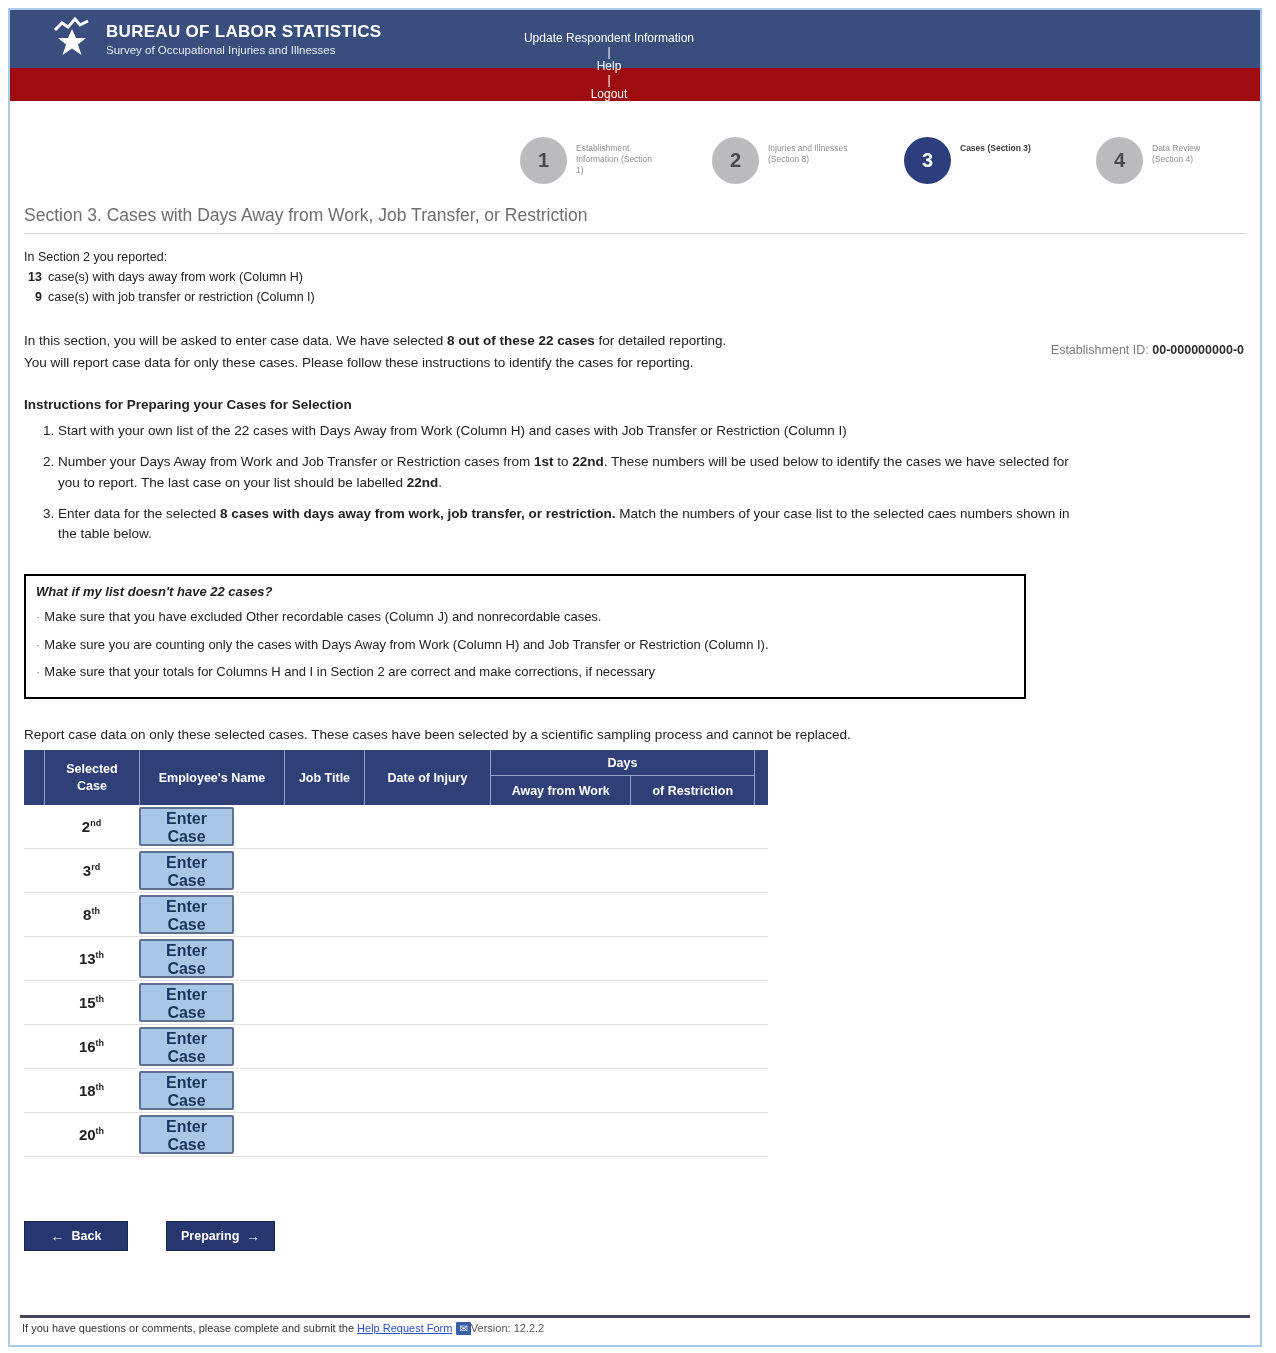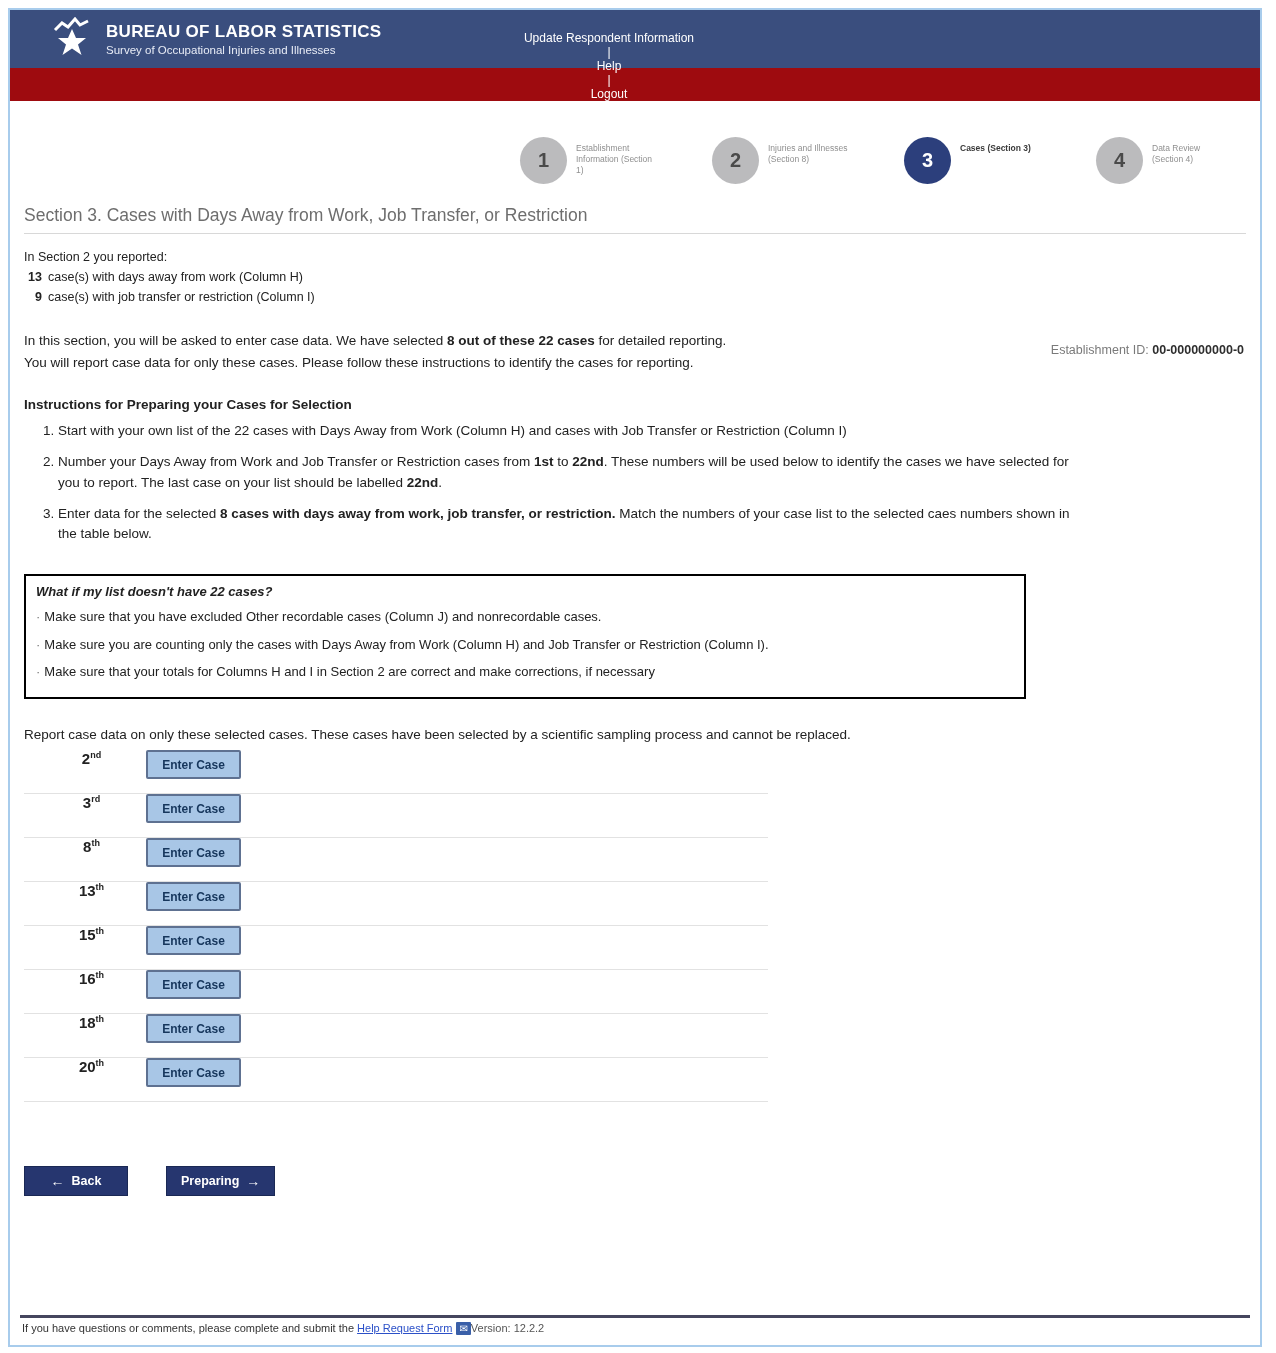--- a/index.html
+++ b/index.html
@@ -56,26 +56,26 @@
   .hc:first-child { border-left:none; }
   .w-sliver { width:20px; } .w-sel { width:95px; } .w-name { width:145px; }
   .w-jt { width:80px; } .w-doi { width:126px; } .w-away { width:140px; } .w-restr { width:124px; } .w-sliver-r { width:14px; }
   .hc.w-sel span { display:inline-block; width:62px; line-height:1.3; }
   .days-group { width:264px; border-left:1px solid #94a1c6; display:flex; flex-direction:column; }
   .days-top { height:26px; display:flex; align-items:center; justify-content:center; border-bottom:1px solid #94a1c6; }
   .days-cols { display:flex; flex:1; }
   .days-cols .hc { border-left:none; }
   .days-cols .hc + .hc { border-left:1px solid #94a1c6; }
   .trow { display:flex; height:44px; align-items:center; border-bottom:1px solid #e2e2e2; }
-  .tc { height:100%; display:flex; }
+  .tc { height:100%; display:flex; align-items:center; }
   .tc.w-sel { justify-content:center; }
   .ord { font-size:15px; font-weight:600; color:#222; }
   .ord sup { font-size:9px; }
-  .enter-case { margin-left:7px; width:95px; height:29px; background:#A8C6E6; border:2px solid #5E7191;
-                border-radius:2px; color:#16365C; font-weight:600; font-size:12px;
+  .enter-case { width:95px; height:39px; background:#A8C6E6; border:2px solid #5E7191;
+                border-radius:2px; color:#16365C; font-weight:600; font-size:16px;
                 font-family:"Liberation Sans", sans-serif; cursor:pointer; }
 
   
   .actions { display:flex; gap:38px; margin-top:64px; }
   .nav-btn { background:#26366F; color:#fff; border:1px solid #1a2854; height:30px; min-width:104px;
              font-size:12.5px; font-weight:bold; font-family:"Liberation Sans", sans-serif;
              display:flex; align-items:center; justify-content:center; gap:7px; cursor:pointer; padding:0 14px; }
   .nav-btn .arr { font-size:14px; }
 
   
@@ -169,20 +169,37 @@
       <ul>
         <li>Make sure that you have excluded Other recordable cases (Column J) and nonrecordable cases.</li>
         <li>Make sure you are counting only the cases with Days Away from Work (Column H) and Job Transfer or Restriction (Column I).</li>
         <li>Make sure that your totals for Columns H and I in Section 2 are correct and make corrections, if necessary</li>
       </ul>
     </div>
 
     <div class="report-line">Report case data on only these selected cases. These cases have been selected by a scientific sampling process and cannot be replaced.</div>
 
     <div class="ctable">
+      <div class="thead">
+        <div class="hc w-sliver"></div>
+        <div class="hc w-sel">
+            <span>Selected Case</span>
+          </div>
+        <div class="hc w-name">Employee's Name</div>
+        <div class="hc w-jt">Job Title</div>
+        <div class="hc w-doi">Date of Injury</div>
+        <div class="days-group">
+          <div class="days-top">Days</div>
+          <div class="days-cols">
+            <div class="hc w-away">Away from Work</div>
+            <div class="hc w-restr">of Restriction</div>
+          </div>
+        </div>
+        <div class="hc w-sliver-r"></div>
+      </div>
 
       <div class="trow">
         <div class="tc w-sliver"></div>
         <div class="tc w-sel">
             <span class="ord"><span>2</span><sup>nd</sup></span>
           </div>
         <div class="tc w-name">
             <button class="enter-case">Enter Case</button>
           </div>
         <div class="tc w-jt"></div>

